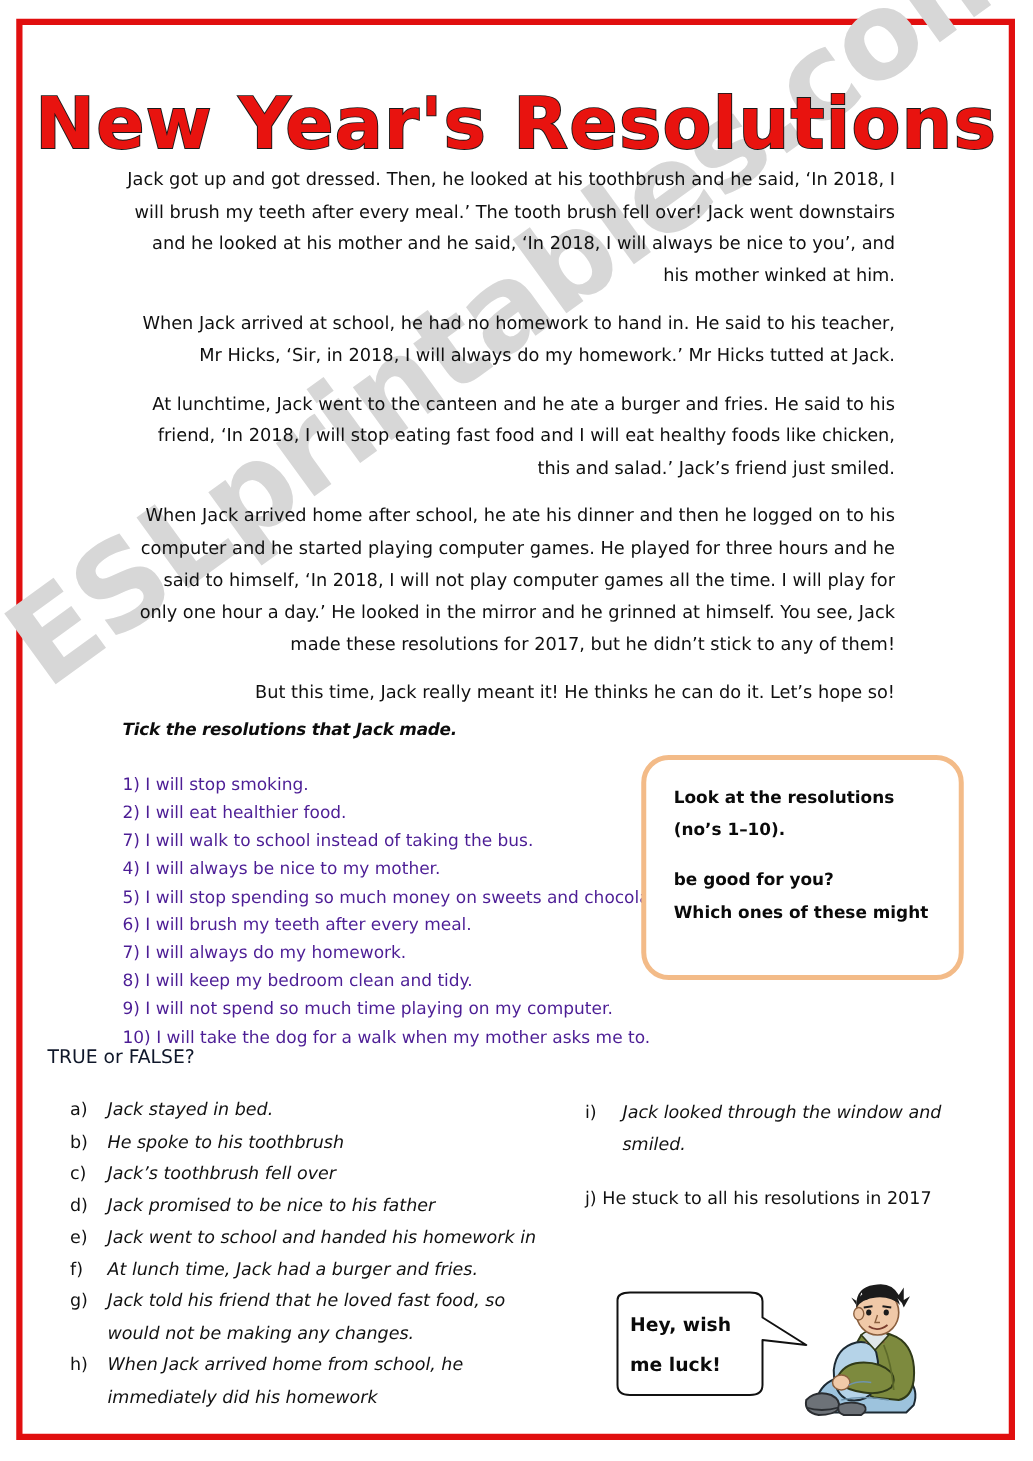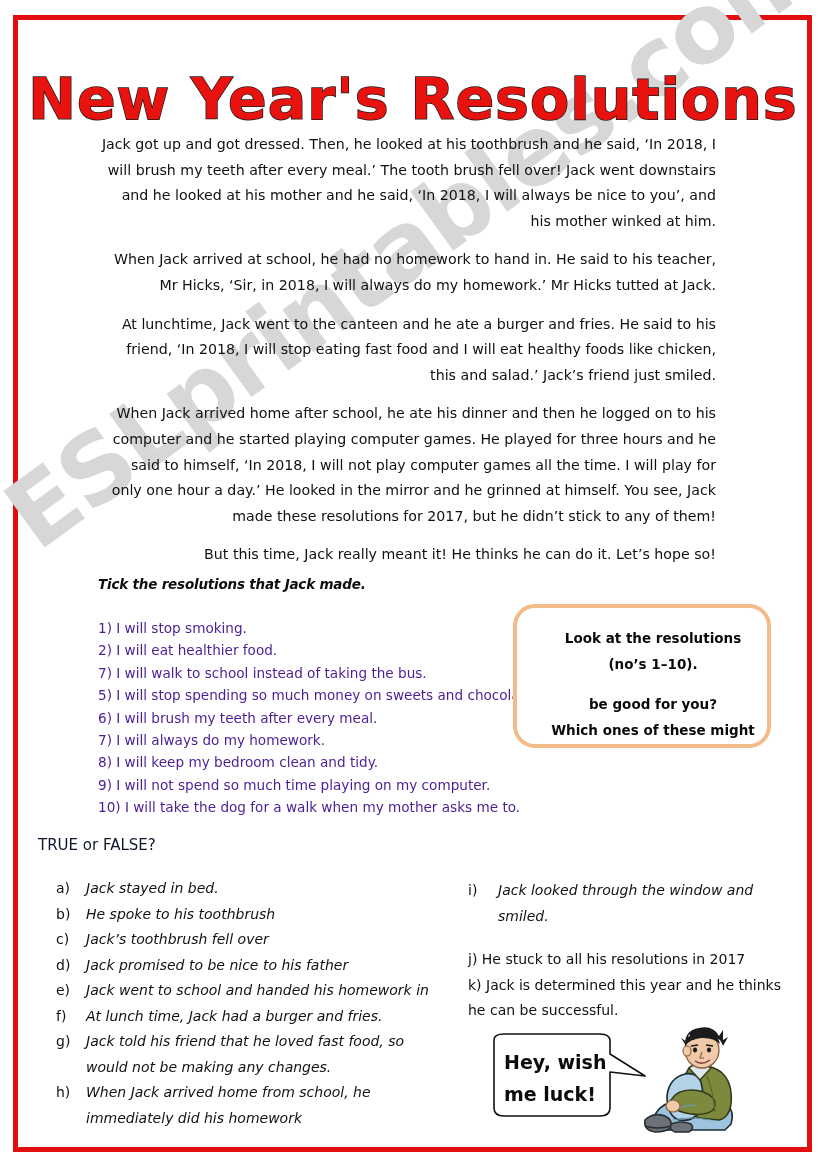--- a/index.html
+++ b/index.html
@@ -102,27 +102,26 @@
     line-height: 22.4px;
     color: #4c1d95;
     white-space: nowrap;
   }
   
   #callout {
     position: absolute;
     left: 513px;
     top: 604px;
     width: 258px;
-    height: 144px;
+    height: 180px;
     border: 4px solid #f3bb88;
     border-radius: 22px;
     box-sizing: border-box;
     background: #ffffff;
     z-index: 10;
-    text-align: center;
   }
   #callout .c-inner {
     padding: 17px 0 0 22px;
   }
   .callout-line {
     font-family: "DejaVu Sans", sans-serif;
     font-weight: bold;
     font-size: 13.5px;
     line-height: 26px;
     color: #0a0a0a;
@@ -180,21 +179,21 @@
     width: 170px;
     height: 92px;
     z-index: 11;
   }
   #bubble-wrap svg { display: block; }
   .bub-line {
     position: absolute;
     left: 22px;
     font-family: "DejaVu Sans", sans-serif;
     font-weight: bold;
-    font-size: 19px;
+    font-size: 15px;
     color: #0b0b0b;
   }
   #bub-l1 { top: 19px; }
   #bub-l2 { top: 51px; }
   
   #character {
     position: absolute;
     left: 627px;
     top: 1020px;
     width: 122px;
@@ -220,20 +219,21 @@
     <p class="para">At lunchtime, Jack went to the canteen and he ate a burger and fries. He said to his friend, ‘In 2018, I will stop eating fast food and I will eat healthy foods like chicken, this and salad.’ Jack’s friend just smiled.</p>
     <p class="para">When Jack arrived home after school, he ate his dinner and then he logged on to his computer and he started playing computer games. He played for three hours and he said to himself, ‘In 2018, I will not play computer games all the time. I will play for only one hour a day.’ He looked in the mirror and he grinned at himself. You see, Jack made these resolutions for 2017, but he didn’t stick to any of them!</p>
     <p class="para">But this time, Jack really meant it! He thinks he can do it. Let’s hope so!</p>
   </div>
 
   <div id="tick-block">
     <div id="tick-heading">Tick the resolutions that Jack made.</div>
     <div class="res-item">1) I will stop smoking.</div>
     <div class="res-item">2) I will eat healthier food.</div>
     <div class="res-item">7) I will walk to school instead of taking the bus.</div>
+    <div class="res-item">4) I will always be nice to my mother.</div>
     <div class="res-item">5) I will stop spending so much money on sweets and chocolate.</div>
     <div class="res-item">6) I will brush my teeth after every meal.</div>
     <div class="res-item">7) I will always do my homework.</div>
     <div class="res-item">8) I will keep my bedroom clean and tidy.</div>
     <div class="res-item">9) I will not spend so much time playing on my computer.</div>
     <div class="res-item">10) I will take the dog for a walk when my mother asks me to.</div>
   </div>
 
   <div id="callout">
     <div class="c-inner">
@@ -282,21 +282,20 @@
     </div>
   </div>
 
   <div id="tf-right">
     <div class="tf-row">
       <span class="tf-label">i)</span>
       <span class="tf-text">Jack looked through the window and smiled.</span>
     </div>
     <div class="tf-gap"></div>
     <div class="tf-plain">j) He stuck to all his resolutions in 2017</div>
-    <div class="tf-plain">k) Jack is determined this year and he thinks he can be successful.</div>
   </div>
 
   <div id="bubble-wrap">
     <svg width="170" height="92" viewBox="0 0 170 92">
       <path d="M12 8 Q12 2 22 2 L118 2 Q128 2 128 9 L128 22 L163 44 L128 40 L128 76 Q128 84 118 84 L22 84 Q12 84 12 76 L12 14 Z" fill="#ffffff" stroke="#111111" stroke-width="1.6" stroke-linejoin="round"></path>
     </svg>
     <div class="bub-line" id="bub-l1">Hey, wish</div>
     <div class="bub-line" id="bub-l2">me luck!</div>
   </div>
 

